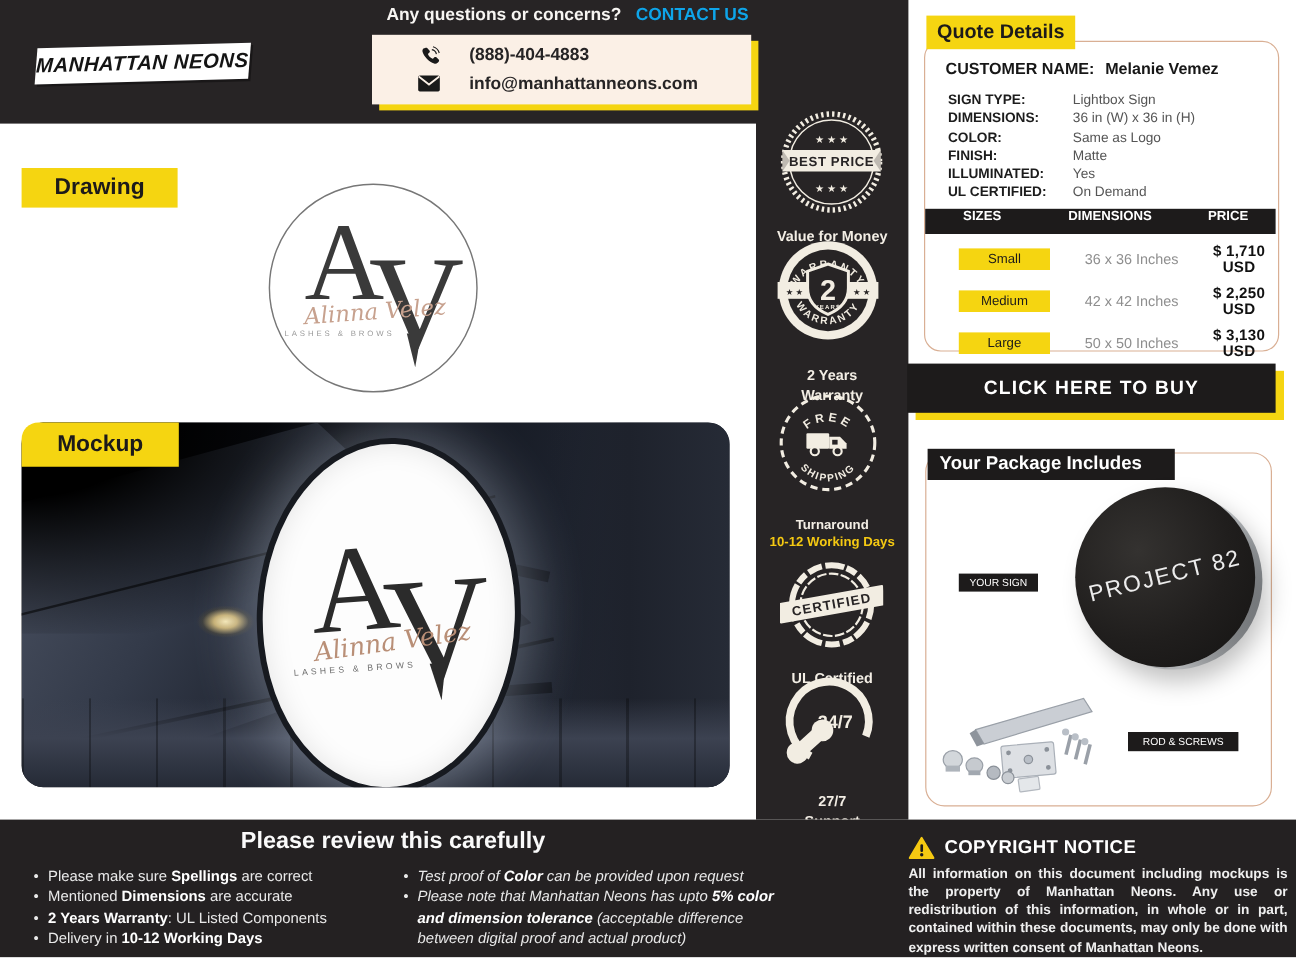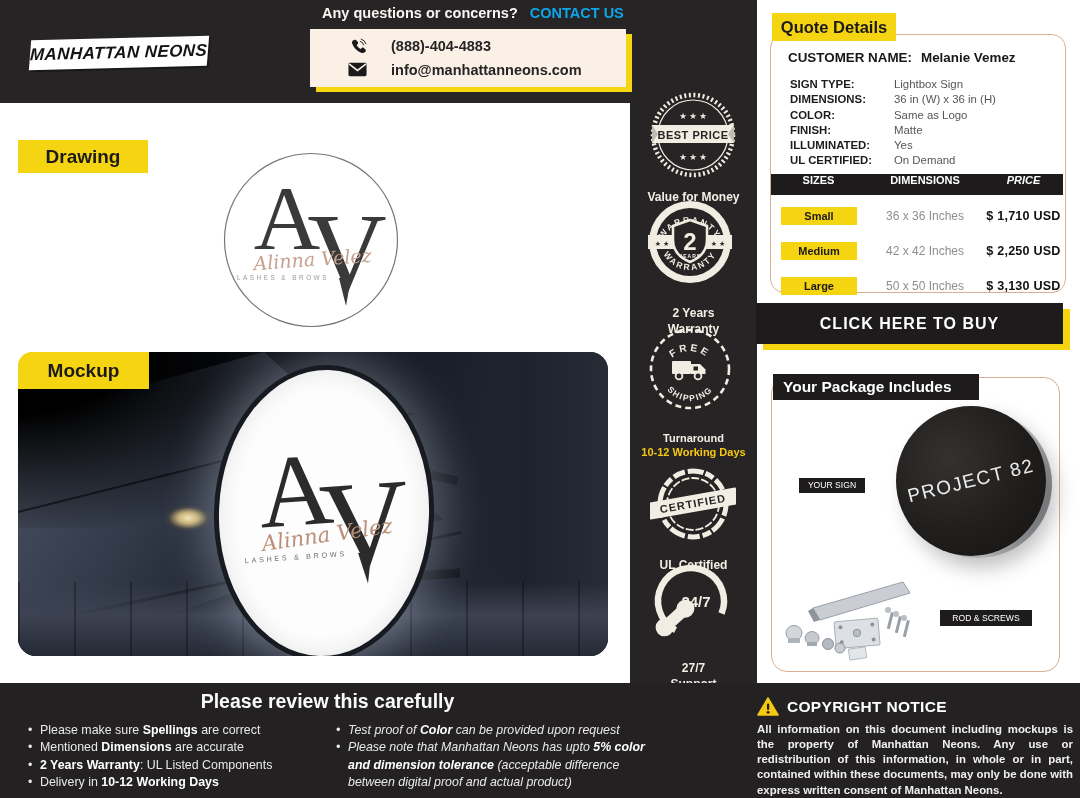--- a/index.html
+++ b/index.html
@@ -55,24 +55,24 @@
   #quote-tag{left:772px;top:13px;width:124px;height:28px;font-size:16.5px;line-height:28px;}
   #quote-panel{left:770px;top:34px;width:294px;height:257px;border:1.5px solid #d9af94;border-radius:14px;background:#fff;}
   #customer-row{left:788px;top:50px;font-size:13.4px;font-weight:700;color:#171717;white-space:nowrap;}
   #customer-row .name{margin-left:9px;}
   #quote-details{left:790px;top:78px;display:grid;grid-template-columns:104px auto;row-gap:2.5px;
     font-size:11.4px;line-height:12.8px;}
   #quote-details .lbl{font-weight:700;color:#1c1c1c;}
   #quote-details .val{color:#555;}
   #sizes-table{left:771px;top:174px;width:292px;}
   .tbl-head{display:flex;background:#1d1b1b;height:21px;color:#fff;font-size:11px;font-weight:700;}
-  .th0{width:95px;text-align:center;} .th1{width:118px;text-align:center;} .th2{flex:1;text-align:center;font-style:italic;}
+  .th0{width:95px;text-align:center;} .th1{width:118px;text-align:center;} .th2{flex:1;text-align:center;}
   .tbl-row{position:relative;height:29px;margin-top:6px;display:flex;align-items:center;}
-  .size-badge{margin-left:10px;width:76px;height:18px;background:#f5d511;color:#1c1a1a;
-    font-size:11px;font-weight:700;text-align:center;line-height:18px;}
+  .size-badge{margin-left:28px;width:76px;height:18px;background:#f5d511;color:#1c1a1a;
+    font-size:11px;font-weight:400;text-align:center;line-height:18px;}
   .dim-cell{width:118px;margin-left:9px;text-align:center;color:#8e8e8e;font-size:12px;}
   .price-cell{flex:1;text-align:center;color:#111;font-size:12.6px;font-weight:700;letter-spacing:.2px;}
   #buy-button{left:756px;top:303px;width:307px;height:41px;background:#1d1b1b;color:#fff;
     font-size:16px;font-weight:700;letter-spacing:1px;text-align:center;line-height:41px;
     box-shadow:7px 6px 0 #f5d511;cursor:pointer;}
   
   #package-box{left:771px;top:377px;width:287px;height:293px;border:1.5px solid #d9af94;border-radius:16px;background:#fff;}
   #package-title{left:773px;top:374px;width:206px;height:26px;background:#1d1b1b;color:#fff;
     font-size:15.5px;font-weight:700;line-height:26px;padding-left:10px;box-sizing:border-box;}
   #pkg-sign{left:896px;top:406px;width:152px;height:152px;}

